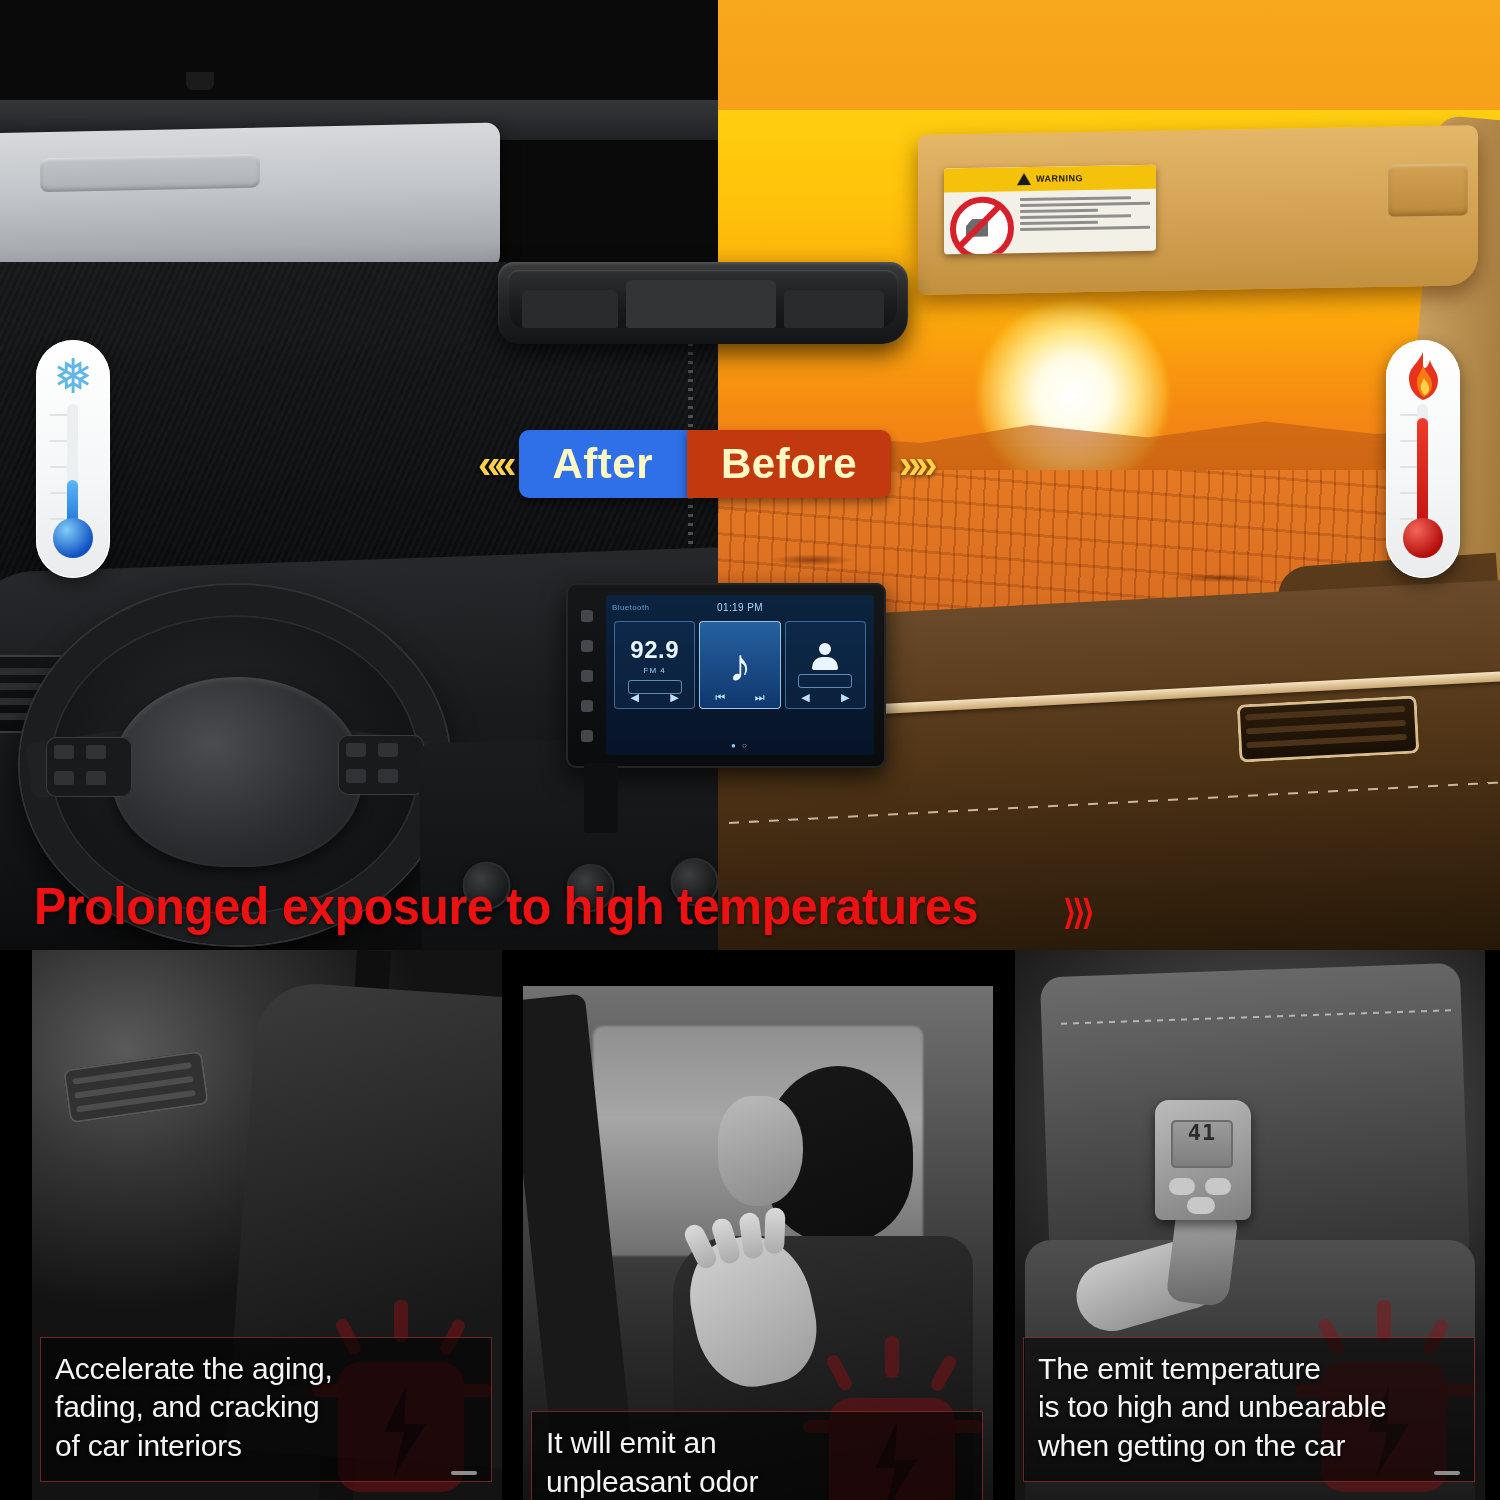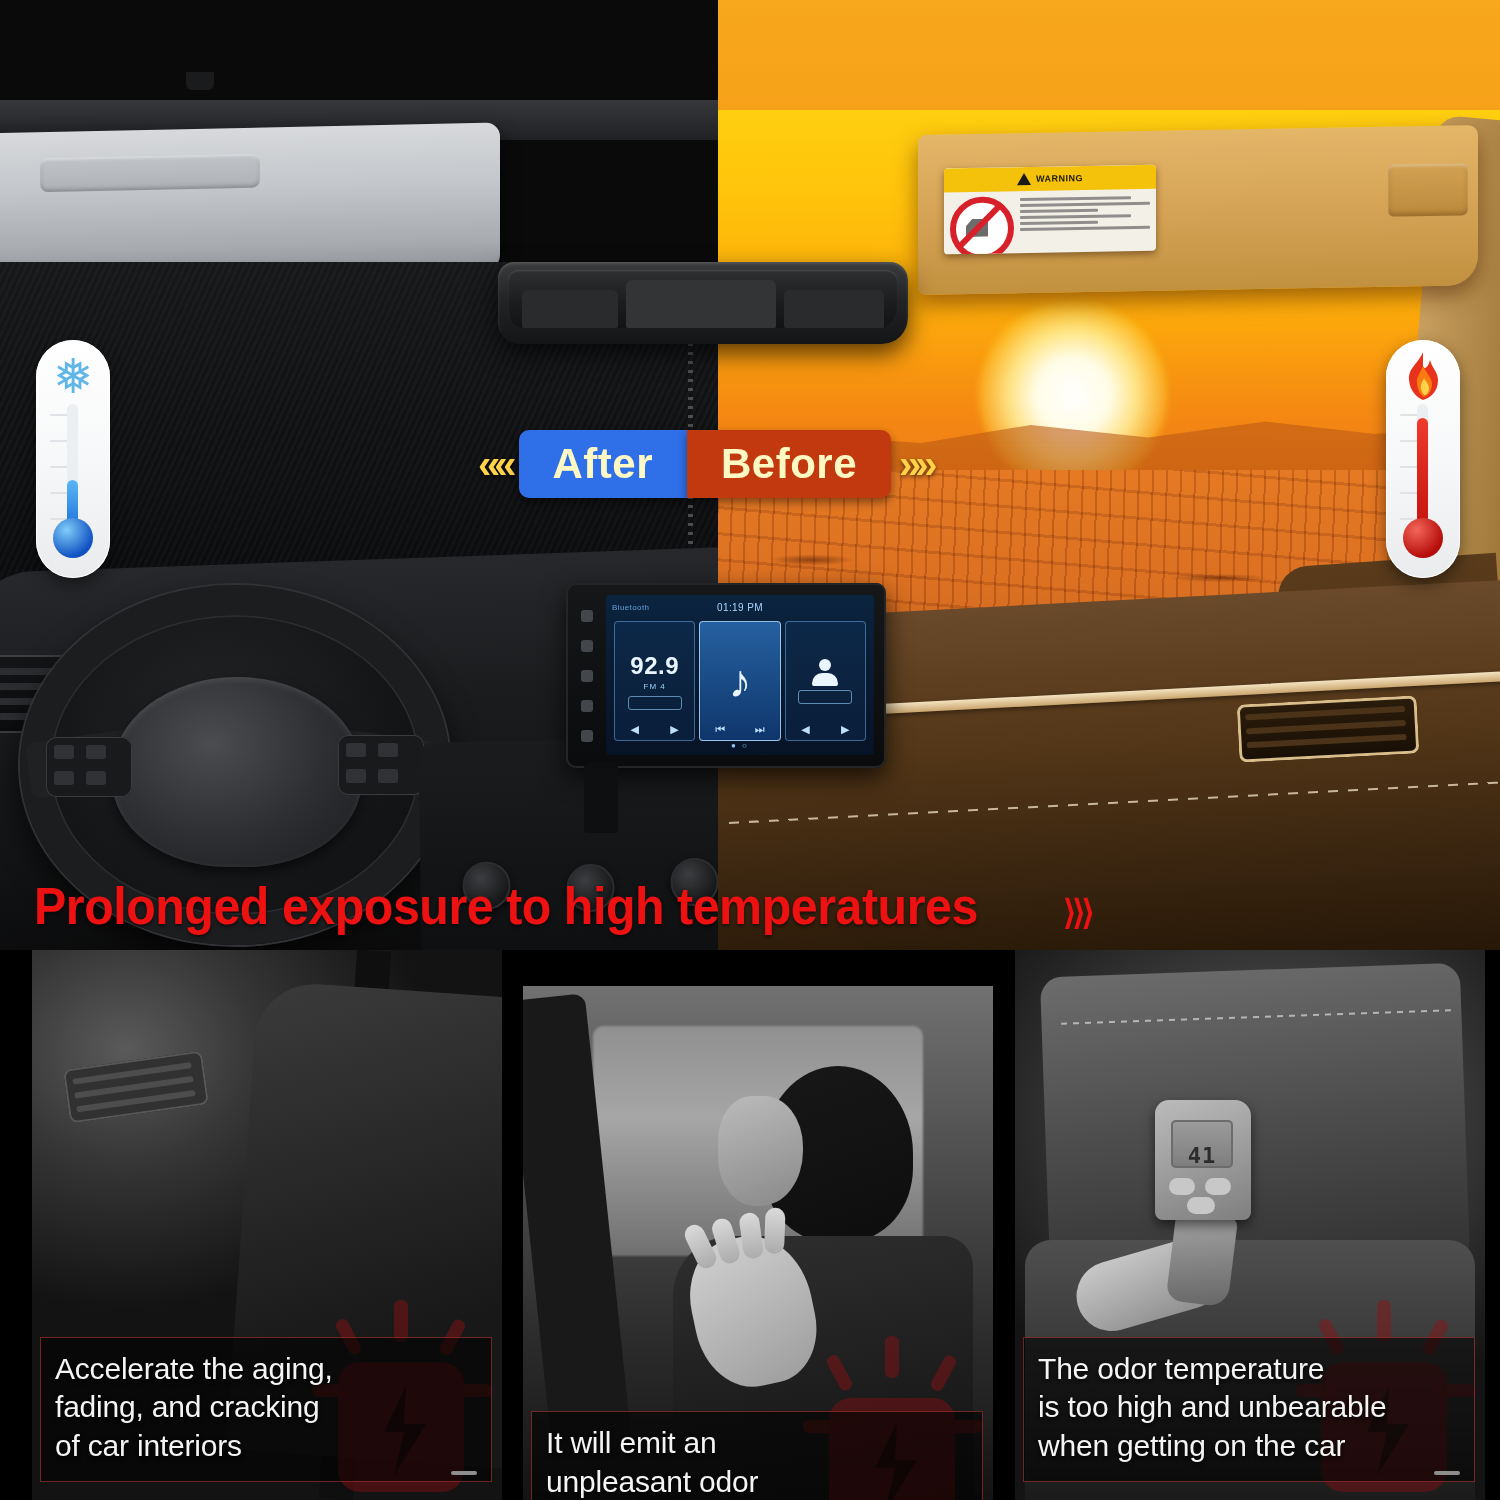--- a/index.html
+++ b/index.html
@@ -200,21 +200,21 @@
     background:linear-gradient(180deg,#161718,#0a0b0c);border-radius:10px;
     box-shadow:0 10px 24px rgba(0,0,0,.7), inset 0 0 0 2px #232527;}
   .hu-side{position:absolute;left:8px;top:18px;width:26px;height:150px;display:flex;flex-direction:column;
     align-items:center;justify-content:space-around;}
   .hu-side span{display:block;width:12px;height:12px;border-radius:3px;background:#43474b;}
   .hu-screen{position:absolute;left:40px;top:12px;width:268px;height:160px;border-radius:4px;
     background:linear-gradient(180deg,#0b2440 0%,#0a1b32 45%,#071327 100%);overflow:hidden;}
   .hu-top{position:absolute;left:0;top:4px;width:268px;height:16px;display:flex;align-items:center;
     justify-content:center;color:#a9d4ff;font-size:10px;letter-spacing:.4px;}
   .hu-top .left{position:absolute;left:6px;font-size:8px;color:#6fb6f2;opacity:.85;}
-  .hu-tiles{position:absolute;left:8px;top:26px;width:252px;height:120px;display:flex;gap:4px;border-radius:10px;}
+  .hu-tiles{position:absolute;left:8px;top:26px;width:252px;height:88px;display:flex;gap:4px;border-radius:10px;}
   .tile{flex:1;border:1px solid rgba(120,190,255,.45);border-radius:4px;position:relative;
     background:rgba(30,90,160,.14);display:flex;flex-direction:column;align-items:center;justify-content:center;}
   .tile.mid{background:linear-gradient(180deg,rgba(60,150,245,.55),rgba(25,95,190,.45));
     border-color:rgba(180,225,255,.8);}
   .tile .big{color:#eaf6ff;font-size:24px;font-weight:bold;letter-spacing:.5px;}
   .tile .sub{color:#9fd0f7;font-size:8px;margin-top:2px;letter-spacing:1px;}
   .tile .note{color:#eaf6ff;font-size:46px;line-height:46px;}
   .tile .person{width:26px;height:26px;position:relative;}
   .tile .person b{position:absolute;left:7px;top:0;width:12px;height:12px;border-radius:50%;background:#eaf6ff;}
   .tile .person i{position:absolute;left:0;top:14px;width:26px;height:13px;border-radius:12px 12px 3px 3px;background:#eaf6ff;}
@@ -285,21 +285,21 @@
     background:linear-gradient(175deg,#6a6c6e 0%,#4b4d4f 50%,#303133 100%);transform:rotate(-2deg);}
   .ph3 .stitch{position:absolute;left:46px;top:66px;width:390px;height:2px;transform:rotate(-2deg);
     background:repeating-linear-gradient(90deg,#cfd1d3 0 6px,transparent 6px 12px);opacity:.75;}
   .ph3 .cushion{position:absolute;left:10px;top:290px;width:450px;height:260px;border-radius:26px 26px 0 0;
     background:linear-gradient(180deg,#4d4f51,#1a1b1c);}
   .irgun{position:absolute;left:130px;top:150px;width:115px;height:200px;}
   .irgun .body{position:absolute;left:10px;top:0;width:96px;height:120px;border-radius:14px 16px 8px 8px;
     background:linear-gradient(160deg,#b9bbbd,#7d7f81);box-shadow:0 5px 12px rgba(0,0,0,.55);}
   .irgun .lcd{position:absolute;left:26px;top:20px;width:62px;height:48px;border-radius:5px;
     background:linear-gradient(180deg,#9a9c9e,#7b7d7f);box-shadow:inset 0 0 0 2px #6a6c6e;
-    display:flex;align-items:flex-end;justify-content:center;}
+    display:flex;align-items:flex-start;justify-content:center;}
   .irgun .lcd .val{font-family:"DejaVu Sans Mono", monospace;font-size:22px;font-weight:bold;color:#2b2c2d;letter-spacing:1px;}
   .irgun .btn{position:absolute;width:26px;height:17px;border-radius:9px;background:#c6c8ca;}
   .irgun .btn.a{left:24px;top:78px;} .irgun .btn.b{left:60px;top:78px;}
   .irgun .btn.c{left:42px;top:97px;width:28px;}
   .irgun .grip{position:absolute;left:26px;top:112px;width:62px;height:92px;border-radius:10px 12px 20px 16px;
     background:linear-gradient(170deg,#a5a7a9,#646668);transform:rotate(7deg);}
   .irgun .thumb{position:absolute;left:-70px;top:150px;width:150px;height:70px;border-radius:40px;
     background:linear-gradient(170deg,#c9cbcd,#8a8c8e);transform:rotate(-16deg);}
 
   
@@ -592,21 +592,21 @@
           <rect x="88" y="0" width="14" height="42" rx="6"></rect>
           <rect x="36" y="18" width="13" height="38" rx="6" transform="rotate(-28 42 37)"></rect>
           <rect x="140" y="18" width="13" height="38" rx="6" transform="rotate(28 146 37)"></rect>
           <rect x="6" y="84" width="40" height="13" rx="6"></rect>
           <rect x="146" y="84" width="40" height="13" rx="6"></rect>
         </g>
         <path d="M54 62 h82 a22 22 0 0 1 22 22 v86 a22 22 0 0 1 -22 22 h-82 a22 22 0 0 1 -22 -22 v-86 a22 22 0 0 1 22 -22 z" fill="#7d1114" opacity="0.9"></path>
         <path d="M100 86 L78 132 h20 l-10 44 32 -52 h-22 z" fill="#240305" opacity="0.85"></path>
       </svg>
       <div class="cap">
-        <div class="line">The odor temperature
+        <div class="line">The emit temperature
 is too high and unbearable
 when getting on the car</div>
         <span class="tick"></span>
       </div>
     </div>
 
   </div>
 </div>
 
 </body></html>

